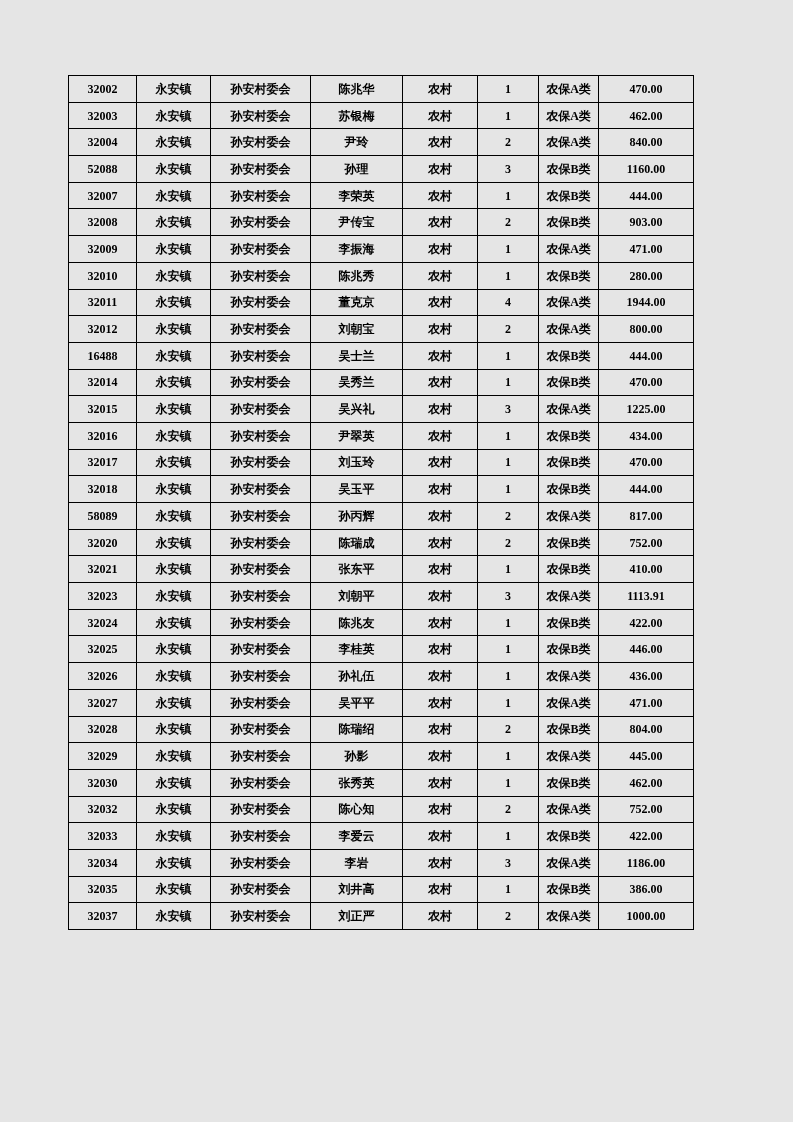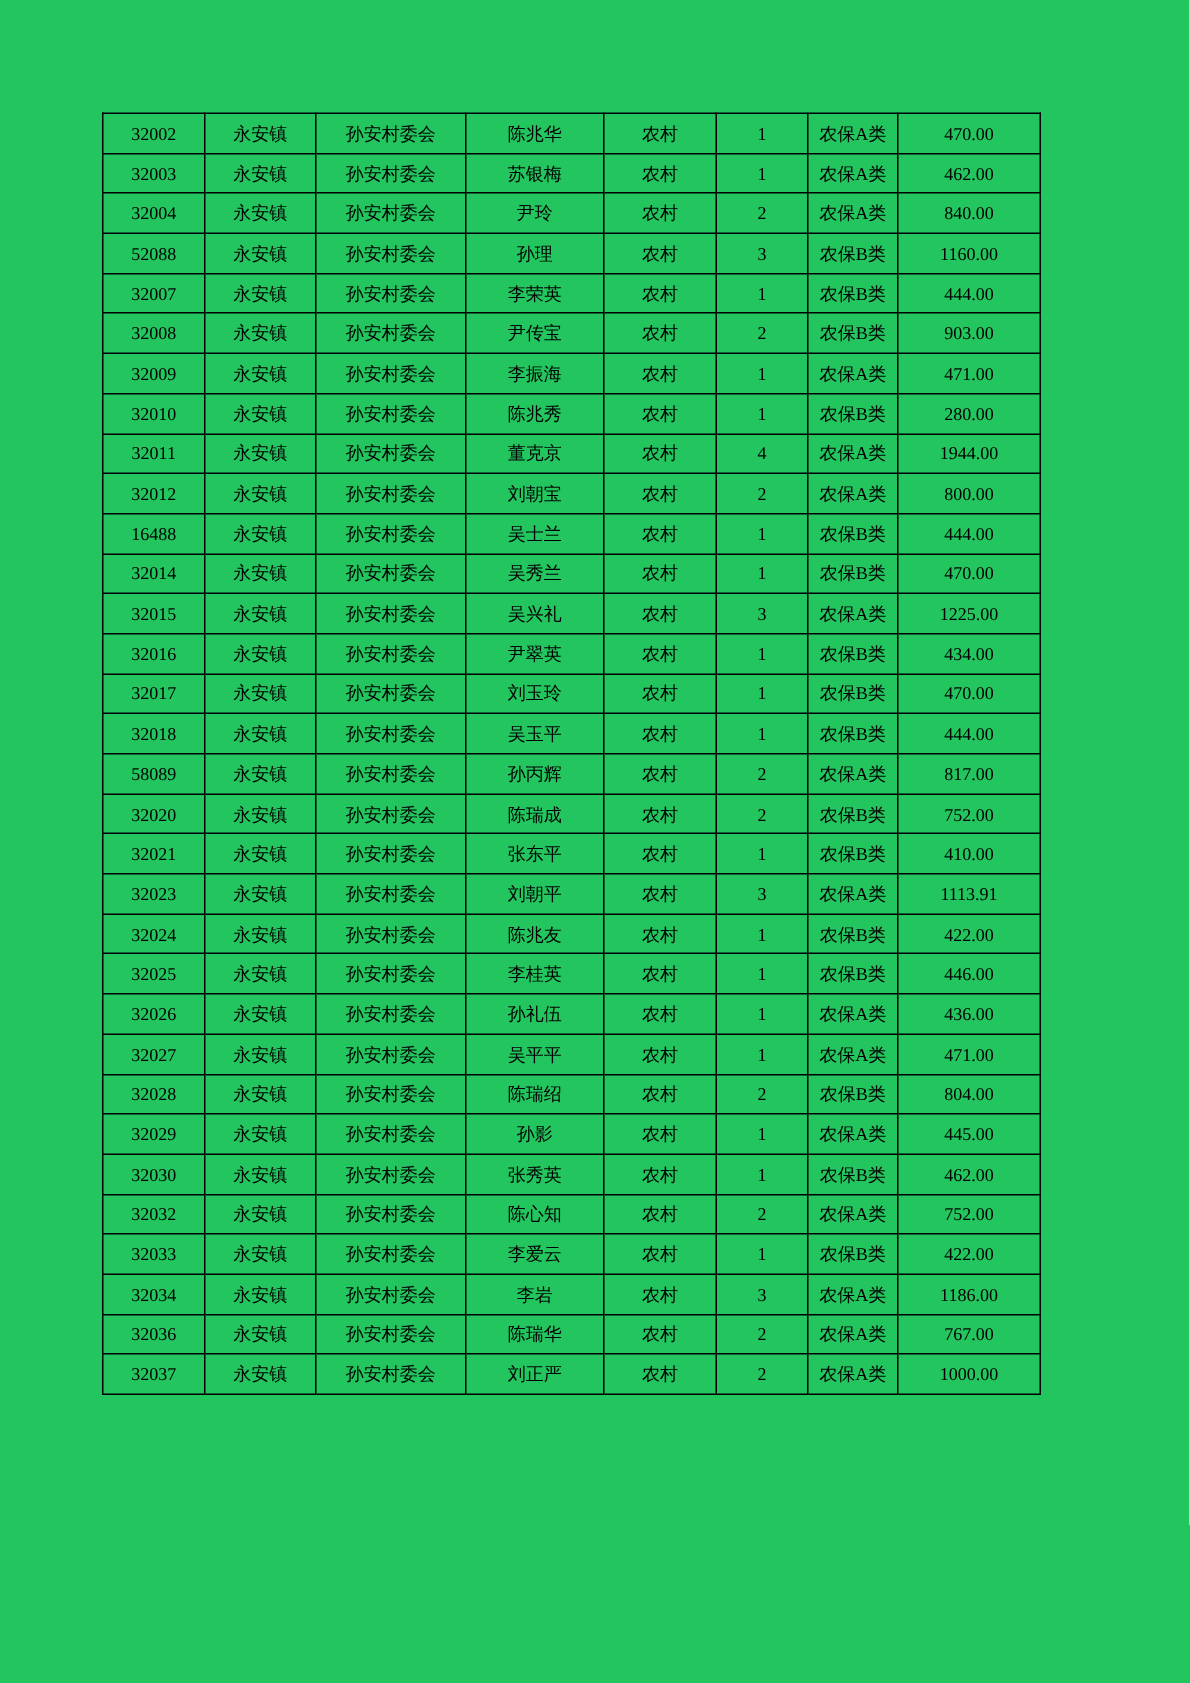--- a/index.html
+++ b/index.html
@@ -13,22 +13,23 @@
     position: relative;
     font-family: "Liberation Serif", "DejaVu Serif", serif;
     color: #000000;
   }
   .page {
     position: absolute;
     left: 0;
     top: 0;
     width: 793px;
     height: 1122px;
-    background: #22c55e;
+    background: #e5e5e5;
     overflow: hidden;
+    font-weight: bold;
   }
   table.data-table {
     position: absolute;
     left: 68px;
     top: 75px;
     width: 625px;
     border-collapse: collapse;
     table-layout: fixed;
     font-size: 12px;
     line-height: 1;
@@ -361,28 +362,28 @@
           <td>32034</td>
           <td>永安镇</td>
           <td>孙安村委会</td>
           <td>李岩</td>
           <td>农村</td>
           <td>3</td>
           <td>农保A类</td>
           <td>1186.00</td>
         </tr>
         <tr>
-          <td>32036</td>
-          <td>永安镇</td>
-          <td>孙安村委会</td>
-          <td>陈瑞华</td>
-          <td>农村</td>
-          <td>2</td>
-          <td>农保A类</td>
-          <td>767.00</td>
+          <td>32035</td>
+          <td>永安镇</td>
+          <td>孙安村委会</td>
+          <td>刘井高</td>
+          <td>农村</td>
+          <td>1</td>
+          <td>农保B类</td>
+          <td>386.00</td>
         </tr>
         <tr>
           <td>32037</td>
           <td>永安镇</td>
           <td>孙安村委会</td>
           <td>刘正严</td>
           <td>农村</td>
           <td>2</td>
           <td>农保A类</td>
           <td>1000.00</td>

